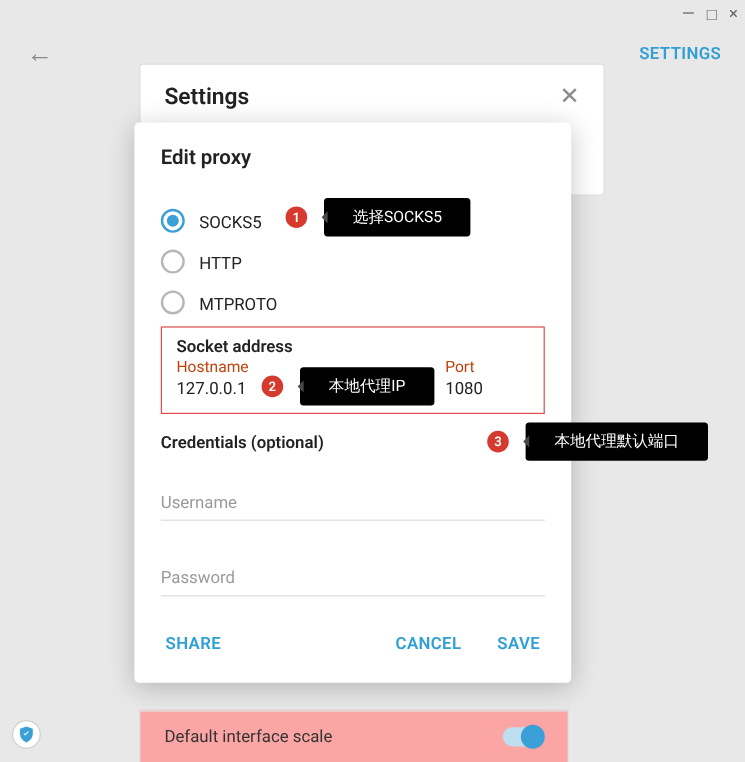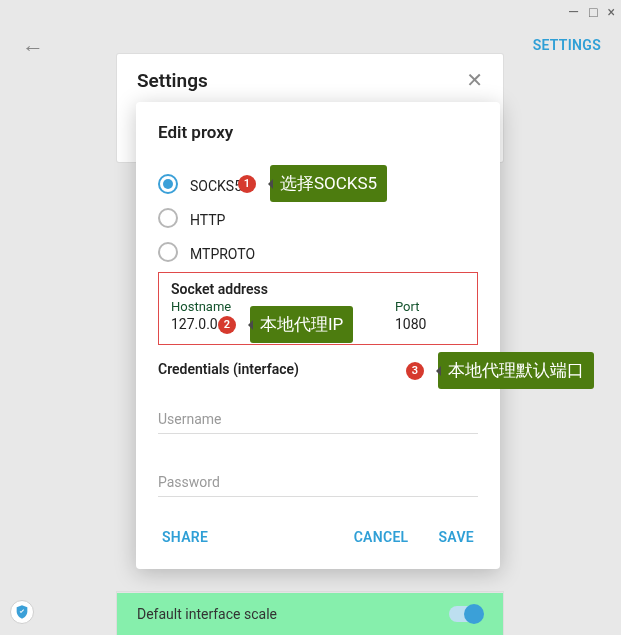--- a/index.html
+++ b/index.html
@@ -10,58 +10,58 @@
 
   .topbar { height: 42px; display: flex; align-items: center; justify-content: space-between; padding: 0 20px 0 22px; }
   .back-arrow { color: #888; font-size: 22px; }
   .settings-link { color: #2f9fd6; font-weight: 600; font-size: 14px; letter-spacing: 0.3px; }
 
   .settings-panel { position: absolute; left: 117px; top: 54px; width: 386px; background: #fff; border-radius: 2px; box-shadow: 0 0 0 1px #ddd; padding-bottom: 30px; }
   .settings-header { display: flex; justify-content: space-between; align-items: center; padding: 14px 20px 40px 20px; }
   .settings-header h1 { font-size: 19px; font-weight: 600; color: #222; }
   .close-x { color: #8b8b8b; font-size: 20px; font-weight: 300; }
 
-  .default-scale-row { position: absolute; left: 117px; top: 592px; width: 386px; height: 43px; background: #86efac; border-top: 1px solid #e5e5e5; display: flex; align-items: center; justify-content: space-between; padding: 0 20px; box-shadow: 0 0 0 1px #ddd; }
+  .default-scale-row { position: absolute; left: 117px; top: 592px; width: 356px; height: 43px; background: #fca5a5; border-top: 1px solid #e5e5e5; display: flex; align-items: center; justify-content: space-between; padding: 0 20px; box-shadow: 0 0 0 1px #ddd; }
   .scale-label { font-size: 14px; color: #333; }
   .toggle { width: 34px; height: 16px; background: #bddff0; border-radius: 10px; position: relative; }
   .toggle::after { content: ""; position: absolute; right: -1px; top: -2px; width: 20px; height: 20px; background: #3ba0d8; border-radius: 50%; }
 
   .shield-badge { position: absolute; left: 10px; top: 600px; width: 24px; height: 24px; border: 1px solid #cfcfcf; border-radius: 50%; display: flex; align-items: center; justify-content: center; background: #fff; }
   .shield-badge svg { width: 16px; height: 16px; }
 
-  .modal { position: absolute; left: 136px; top: 102px; width: 364px; background: #fff; border-radius: 4px; box-shadow: 0 4px 22px rgba(0,0,0,0.22); padding: 20px 22px 18px 22px; z-index: 10; }
+  .modal { position: absolute; left: 112px; top: 102px; width: 364px; background: #fff; border-radius: 4px; box-shadow: 0 4px 22px rgba(0,0,0,0.22); padding: 20px 22px 18px 22px; z-index: 10; }
   .modal-title { font-size: 17px; font-weight: 600; color: #222; margin-bottom: 18px; }
 
   .radio-row { display: flex; align-items: flex-end; gap: 12px; height: 34px; }
   .radio { width: 20px; height: 20px; border-radius: 50%; border: 2px solid #b7b7b7; position: relative; flex-shrink: 0; }
   .radio.selected { border-color: #3ba0d8; }
   .radio.selected::after { content: ""; position: absolute; left: 3px; top: 3px; width: 10px; height: 10px; background: #3ba0d8; border-radius: 50%; }
   .radio-label { font-size: 14px; color: #222; }
 
   .socket-box { border: 1px solid #e04a4a; padding: 8px 12px 12px 12px; margin-top: 10px; position: relative; }
   .socket-title { font-size: 14px; font-weight: 600; color: #222; margin-bottom: 2px; }
   .socket-fields { display: flex; gap: 40px; }
   .field { flex: 1; }
   .field.port { flex: 0 0 70px; }
-  .field-label { font-size: 13px; color: #14532d; }
+  .field-label { font-size: 13px; color: #c2410c; }
   .field-value { font-size: 14px; color: #222; margin-top: 2px; }
 
   .cred-title { font-size: 14px; font-weight: 600; color: #222; margin-top: 16px; margin-bottom: 10px; }
   .cred-input { width: 100%; border: none; border-bottom: 1px solid #dcdcdc; font-size: 14px; color: #222; padding: 8px 0 6px 0; outline: none; margin-bottom: 16px; margin-top: 16px; }
   .cred-input::placeholder { color: #9a9a9a; }
 
   .modal-actions { display: flex; align-items: flex-end; margin-top: 10px; }
   .btn { font-size: 14px; font-weight: 600; letter-spacing: 0.3px; color: #2f9fd6; padding: 6px 4px; }
   .btn.share { margin-right: auto; }
   .btn.cancel { margin-right: 22px; }
 
   
   .callout { position: absolute; display: flex; align-items: center; z-index: 20; }
   .badge { width: 18px; height: 18px; background: #d63a2e; color: #fff; border-radius: 50%; font-size: 11px; font-weight: 600; display: flex; align-items: center; justify-content: center; flex-shrink: 0; }
-  .tip { background: #4d7c0f; color: #fff; font-size: 17px; padding: 7px 10px; border-radius: 3px; position: relative; margin-left: 14px; white-space: nowrap; }
+  .tip { background: #000000; color: #fff; font-size: 13px; padding: 7px 24px; border-radius: 3px; position: relative; margin-left: 14px; white-space: nowrap; }
   .tip::before { content: ""; position: absolute; left: -7px; top: 50%; transform: translateY(-50%); border: 5px solid transparent; border-right-color: #4a4a4a; }
 </style>
 </head>
 <body>
 
 <div class="titlebar">
   <span>—</span>
   <span>□</span>
   <span>×</span>
 </div>
@@ -113,21 +113,21 @@
         <div class="field-label">Hostname</div>
         <div class="field-value">127.0.0.1</div>
       </div>
       <div class="field port">
         <div class="field-label">Port</div>
         <div class="field-value">1080</div>
       </div>
     </div>
   </div>
 
-  <div class="cred-title">Credentials (interface)</div>
+  <div class="cred-title">Credentials (optional)</div>
   <input class="cred-input" placeholder="Username" style="">
   <input class="cred-input" type="password" placeholder="Password" style="">
 
   <div class="modal-actions">
     <div class="btn share">SHARE</div>
     <div class="btn cancel">CANCEL</div>
     <div class="btn save">SAVE</div>
   </div>
 </div>
 

